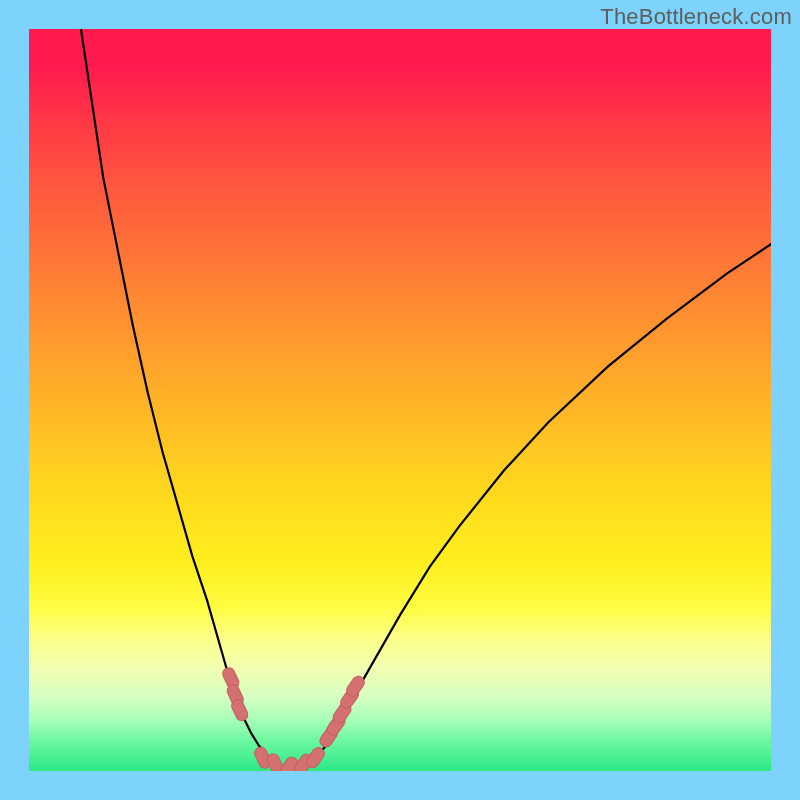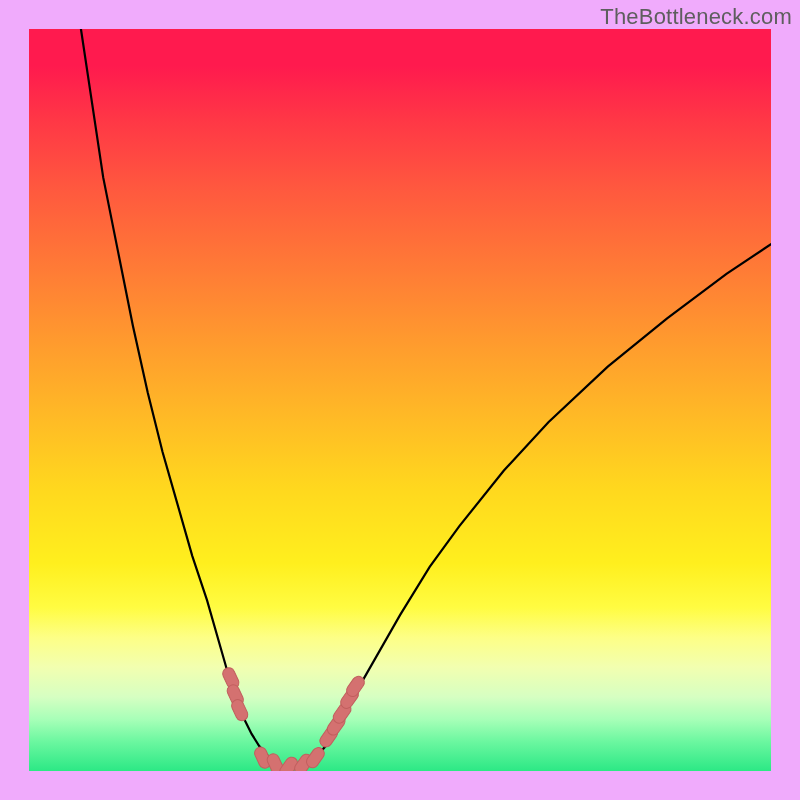--- a/index.html
+++ b/index.html
@@ -8,21 +8,21 @@
     width: 800px;
     height: 800px;
     background: #000;
     overflow: hidden;
     font-family: Arial, Helvetica, sans-serif;
   }
   .frame {
     position: absolute;
     width: 800px;
     height: 800px;
-    background: #f0abfc;
+    background: #7dd3fc;
   }
   .plot-area {
     position: absolute;
     left: 29px;
     top: 29px;
     width: 742px;
     height: 742px;
     overflow: hidden;
   }
   .gradient-bg {

